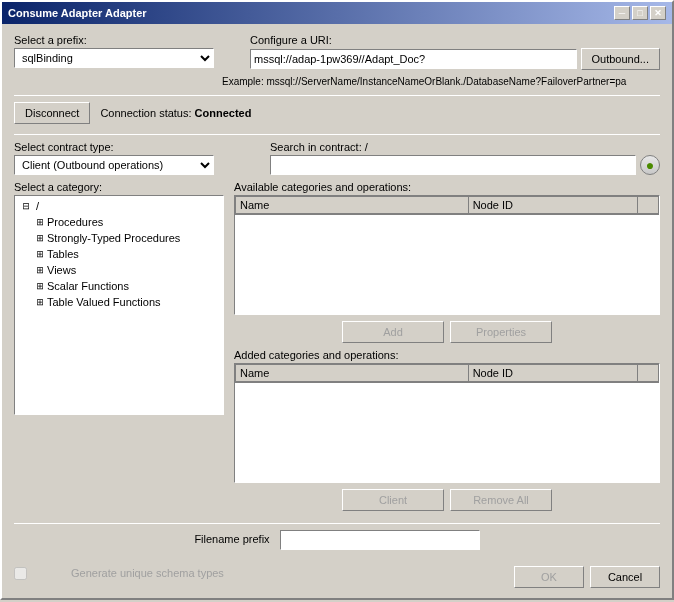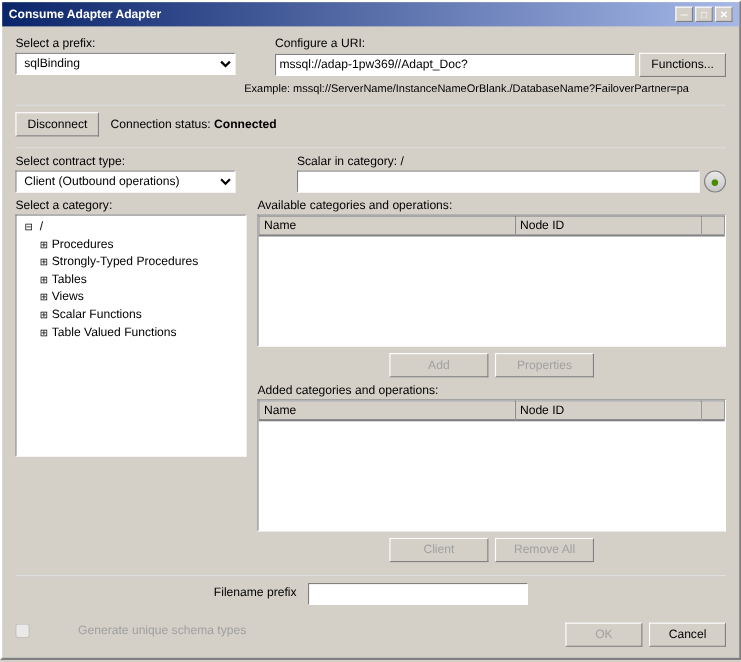--- a/index.html
+++ b/index.html
@@ -259,21 +259,21 @@
     }
 
     .table-btn-row {
       display: flex;
       gap: 6px;
       justify-content: center;
       margin: 6px 0;
     }
 
     .table-btn-row .btn {
-      width: 90px;
+      width: 102px;
     }
 
     .filename-row {
       display: flex;
       align-items: center;
       gap: 10px;
       justify-content: center;
       margin-bottom: 8px;
     }
 
@@ -325,21 +325,21 @@
 
     <div class="section-row">
       <div class="field-group binding">
         <label>Select a prefix:</label>
         <select><option>sqlBinding</option></select>
       </div>
       <div class="field-group uri">
         <label>Configure a URI:</label>
         <div class="uri-row">
           <input type="text" value="mssql://adap-1pw369//Adapt_Doc?" style="">
-          <button class="btn">Functions...</button>
+          <button class="btn">Outbound...</button>
         </div>
       </div>
     </div>
 
     <div class="example-text">Example: mssql://ServerName/InstanceNameOrBlank./DatabaseName?FailoverPartner=pa</div>
 
     <div class="separator"></div>
 
     <div class="connection-row">
       <button class="btn">Disconnect</button>
@@ -350,21 +350,21 @@
     </div>
 
     <div class="separator"></div>
 
     <div class="two-col" style="align-items: flex-end; gap: 46px;">
       <div class="left-col">
         <label>Select contract type:</label>
         <select style="width:200px;"><option>Client (Outbound operations)</option><option>Service (Inbound operations)</option></select>
       </div>
       <div class="right-col">
-        <label>Scalar in category: /</label>
+        <label>Search in contract: /</label>
         <div class="search-row">
           <input type="text" class="search-input" style="">
           <div class="search-btn" style="background:linear-gradient(to bottom, #e8e8e8, #c8c8c8); border:1px solid #808080; border-radius:50%; width:20px; height:20px; font-size:14px; display:flex; align-items:center; justify-content:center; color:#4a8a00;">●</div>
         </div>
       </div>
     </div>
 
     <div class="two-col">
       <div class="left-col">
         <label>Select a category:</label>

